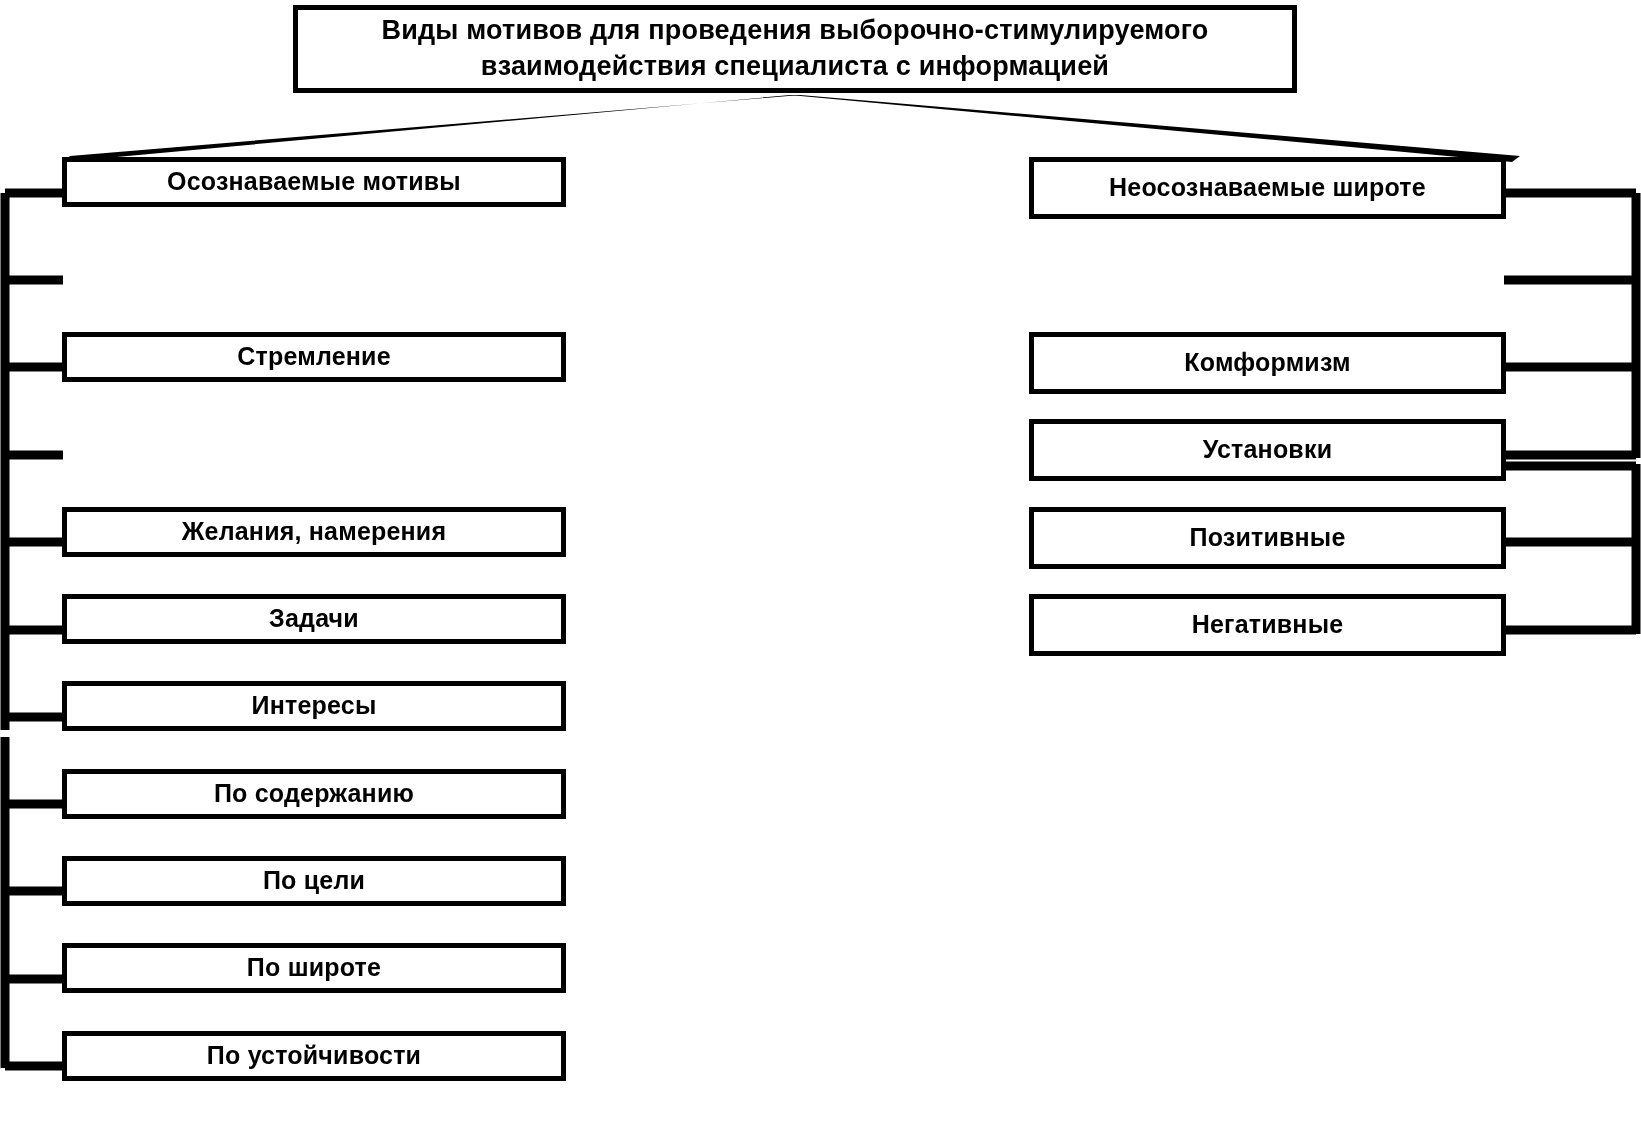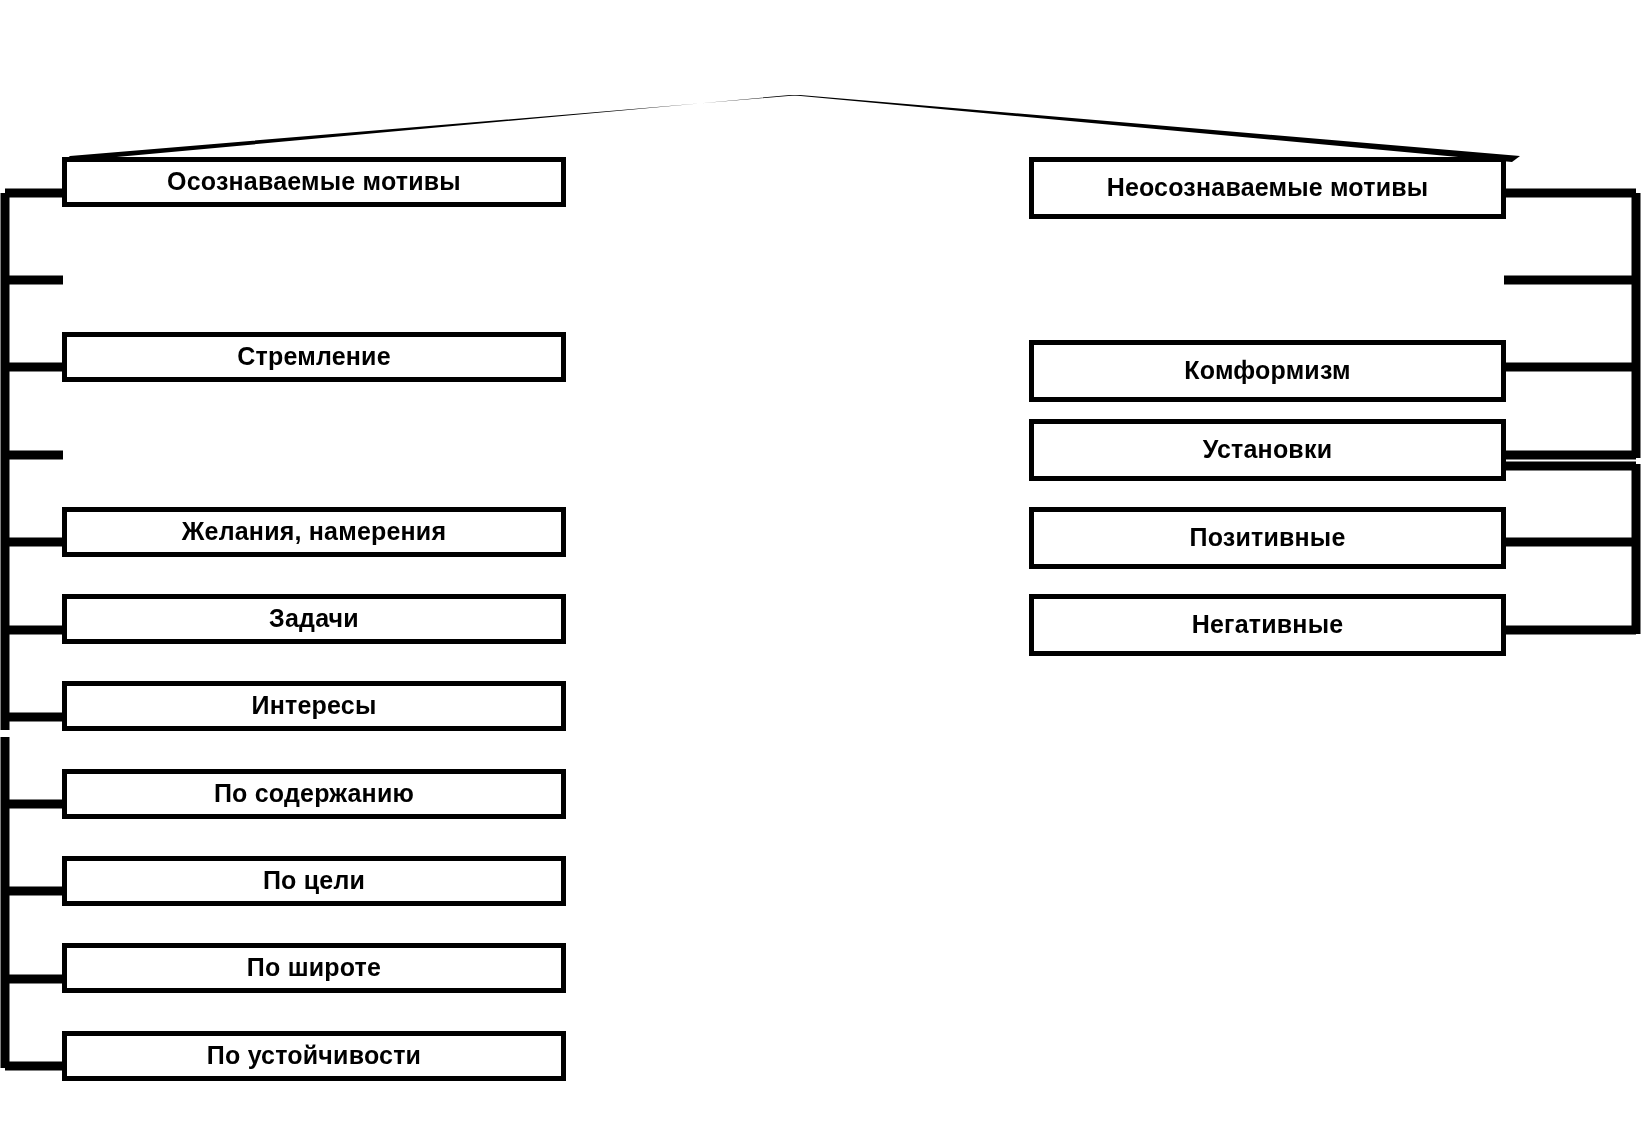--- a/index.html
+++ b/index.html
@@ -95,20 +95,26 @@
     </g>
 
     <g fill="none" stroke="#000000" stroke-width="9">
       <line x1="1636" y1="464" x2="1636" y2="634"></line>
       <line x1="1636" y1="466" x2="1504" y2="466"></line>
       <line x1="1636" y1="542" x2="1504" y2="542"></line>
       <line x1="1636" y1="630" x2="1504" y2="630"></line>
     </g>
   </svg>
 
+  <div class="node-box" id="title-box">
+    <div class="node-label">
+      <span>Виды мотивов для проведения выборочно-стимулируемого</span><br>
+      <span>взаимодействия специалиста с информацией</span>
+    </div>
+  </div>
 
   <div class="node-box col-box left-box" style="top:157px">
     <span class="node-label">Осознаваемые мотивы</span>
   </div>
   <div class="node-box col-box left-box" style="top:332px">
     <span class="node-label">Стремление</span>
   </div>
   <div class="node-box col-box left-box" style="top:507px">
     <span class="node-label">Желания, намерения</span>
   </div>
@@ -125,23 +131,23 @@
     <span class="node-label">По цели</span>
   </div>
   <div class="node-box col-box left-box" style="top:943px">
     <span class="node-label">По широте</span>
   </div>
   <div class="node-box col-box left-box" style="top:1031px">
     <span class="node-label">По устойчивости</span>
   </div>
 
   <div class="node-box col-box right-box" style="top:157px">
-    <span class="node-label">Неосознаваемые мотивы</span>
+    <span class="node-label">Неосознаваемые широте</span>
   </div>
-  <div class="node-box col-box right-box" style="top:340px">
+  <div class="node-box col-box right-box" style="top:332px">
     <span class="node-label">Комформизм</span>
   </div>
   <div class="node-box col-box right-box" style="top:419px">
     <span class="node-label">Установки</span>
   </div>
   <div class="node-box col-box right-box" style="top:507px">
     <span class="node-label">Позитивные</span>
   </div>
   <div class="node-box col-box right-box" style="top:594px">
     <span class="node-label">Негативные</span>

